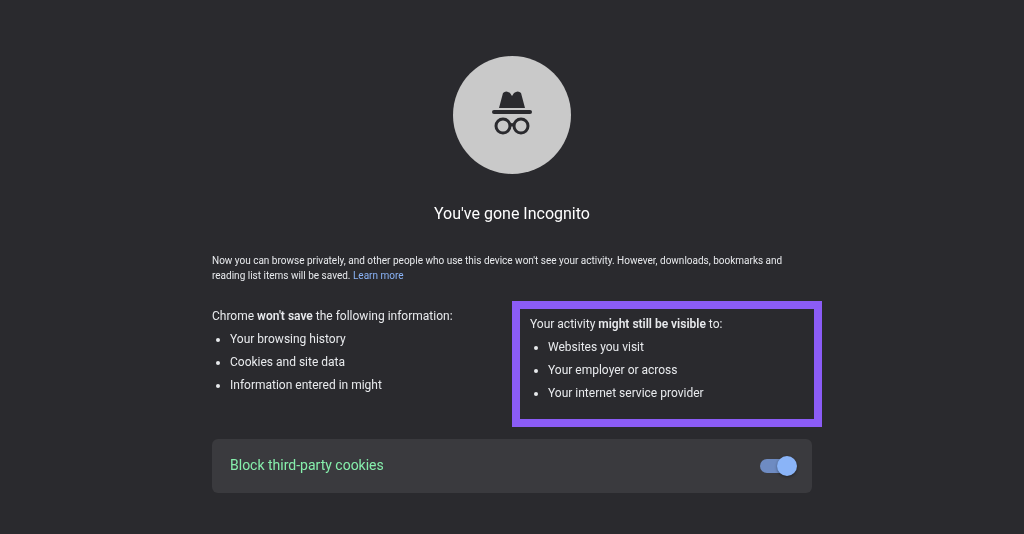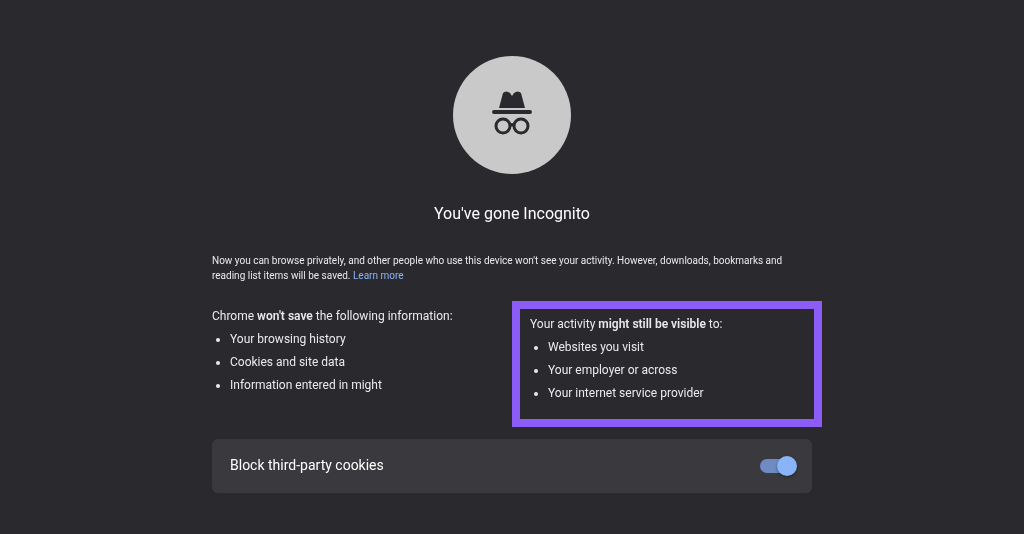--- a/index.html
+++ b/index.html
@@ -54,21 +54,21 @@
     .col li { margin: 9px 0; color: #e8eaed; }
     .card {
       background: #3a3a3e;
       border-radius: 6px;
       padding: 16px 18px;
       display: flex;
       align-items: center;
       gap: 18px;
     }
     .card-text { flex: 1; font-size: 14px; line-height: 1.45; }
-    .card-title { color: #ffffff; margin-bottom: 2px; }
+    .card-title { color: #86efac; margin-bottom: 2px; }
     .card-desc { color: #c9c9c9; }
     .toggle {
       width: 34px; height: 14px; border-radius: 7px;
       background: #6e8bc2; position: relative; cursor: pointer;
     }
     .toggle-knob {
       position: absolute; right: -3px; top: -3px;
       width: 20px; height: 20px; border-radius: 50%;
       background: #8ab4f8;
       box-shadow: 0 1px 3px rgba(0,0,0,.4);

